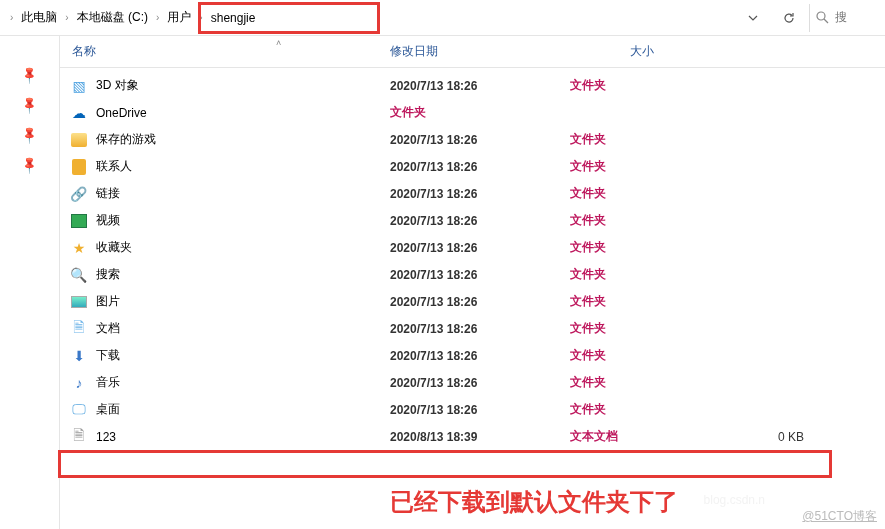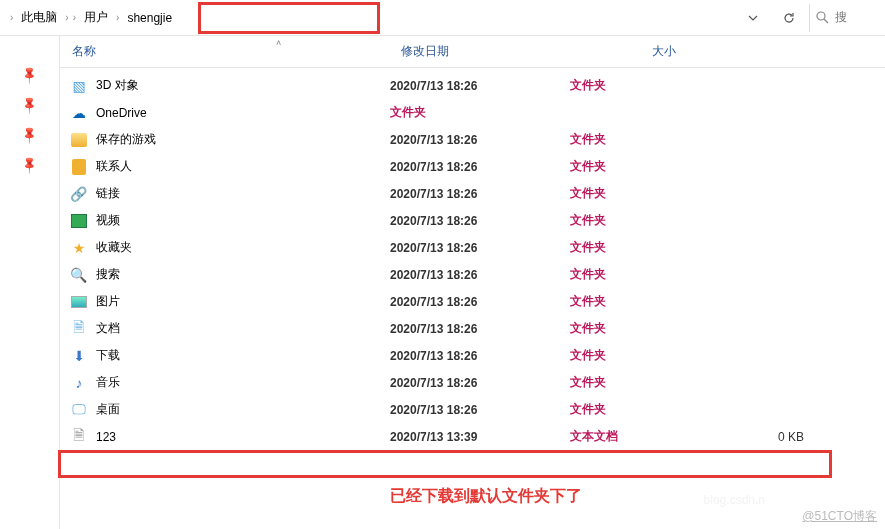--- a/index.html
+++ b/index.html
@@ -82,21 +82,20 @@
       flex: 1;
       position: relative;
     }
     .columns {
       display: flex;
       height: 32px;
       border-bottom: 1px solid #e5e5e5;
       color: #2b5797;
       align-items: center;
       padding-left: 10px;
-      gap: 11px;
     }
     .col-name { width: 320px; padding-left: 2px; }
     .col-date { width: 180px; }
     .col-type { width: 150px; }
     .col-size { width: 100px; text-align: right; padding-right: 16px; }
     .sort-arrow {
       position: absolute;
       left: 216px;
       top: 2px;
       font-size: 9px;
@@ -144,21 +143,21 @@
     .i-txt { color:#999; }
     .row-highlight {
       left: 58px; top: 450px;
       width: 774px; height: 28px;
     }
     .annotation {
       position: absolute;
       left: 390px;
       top: 486px;
       color: #e53935;
-      font-size: 16px;
+      font-size: 24px;
       font-weight: bold;
     }
     .watermark {
       position: absolute;
       right: 8px;
       bottom: 4px;
       color: #bbb;
       font-size: 12px;
       text-decoration: underline;
     }
@@ -172,20 +171,21 @@
     }
   </style>
 </head>
 <body>
 
 <div class="addressbar">
   <div class="breadcrumb">
     <span class="chevron">›</span>
     <span class="breadcrumb-item">此电脑</span>
     <span class="chevron">›</span>
+    <span class="breadcrumb-item">本地磁盘 (C:)</span>
     <span class="chevron">›</span>
     <span class="breadcrumb-item">用户</span>
     <span class="chevron">›</span>
     <span class="breadcrumb-item">shengjie</span>
   </div>
   <div class="addr-controls">
     <div class="addr-btn">
       <svg width="10" height="10" viewBox="0 0 10 10">
           <path d="M1 3 L5 7 L9 3" stroke="#555" stroke-width="1.2" fill="none"></path>
         </svg>
@@ -354,21 +354,21 @@
           </div>
           <div class="cell-date">2020/7/13 18:26</div>
           <div class="cell-type">文件夹</div>
           <div class="cell-size"></div>
         </div>
         <div class="row">
           <div class="cell-name">
             <span class="icon i-txt">🗎</span>
             <span>123</span>
           </div>
-          <div class="cell-date">2020/7/13 13:39</div>
+          <div class="cell-date">2020/8/13 18:39</div>
           <div class="cell-type">文本文档</div>
           <div class="cell-size">0 KB</div>
         </div>
       </div>
   </div>
 </div>
 
 <div class="highlight-box row-highlight"></div>
 
 <div class="annotation">已经下载到默认文件夹下了</div>

